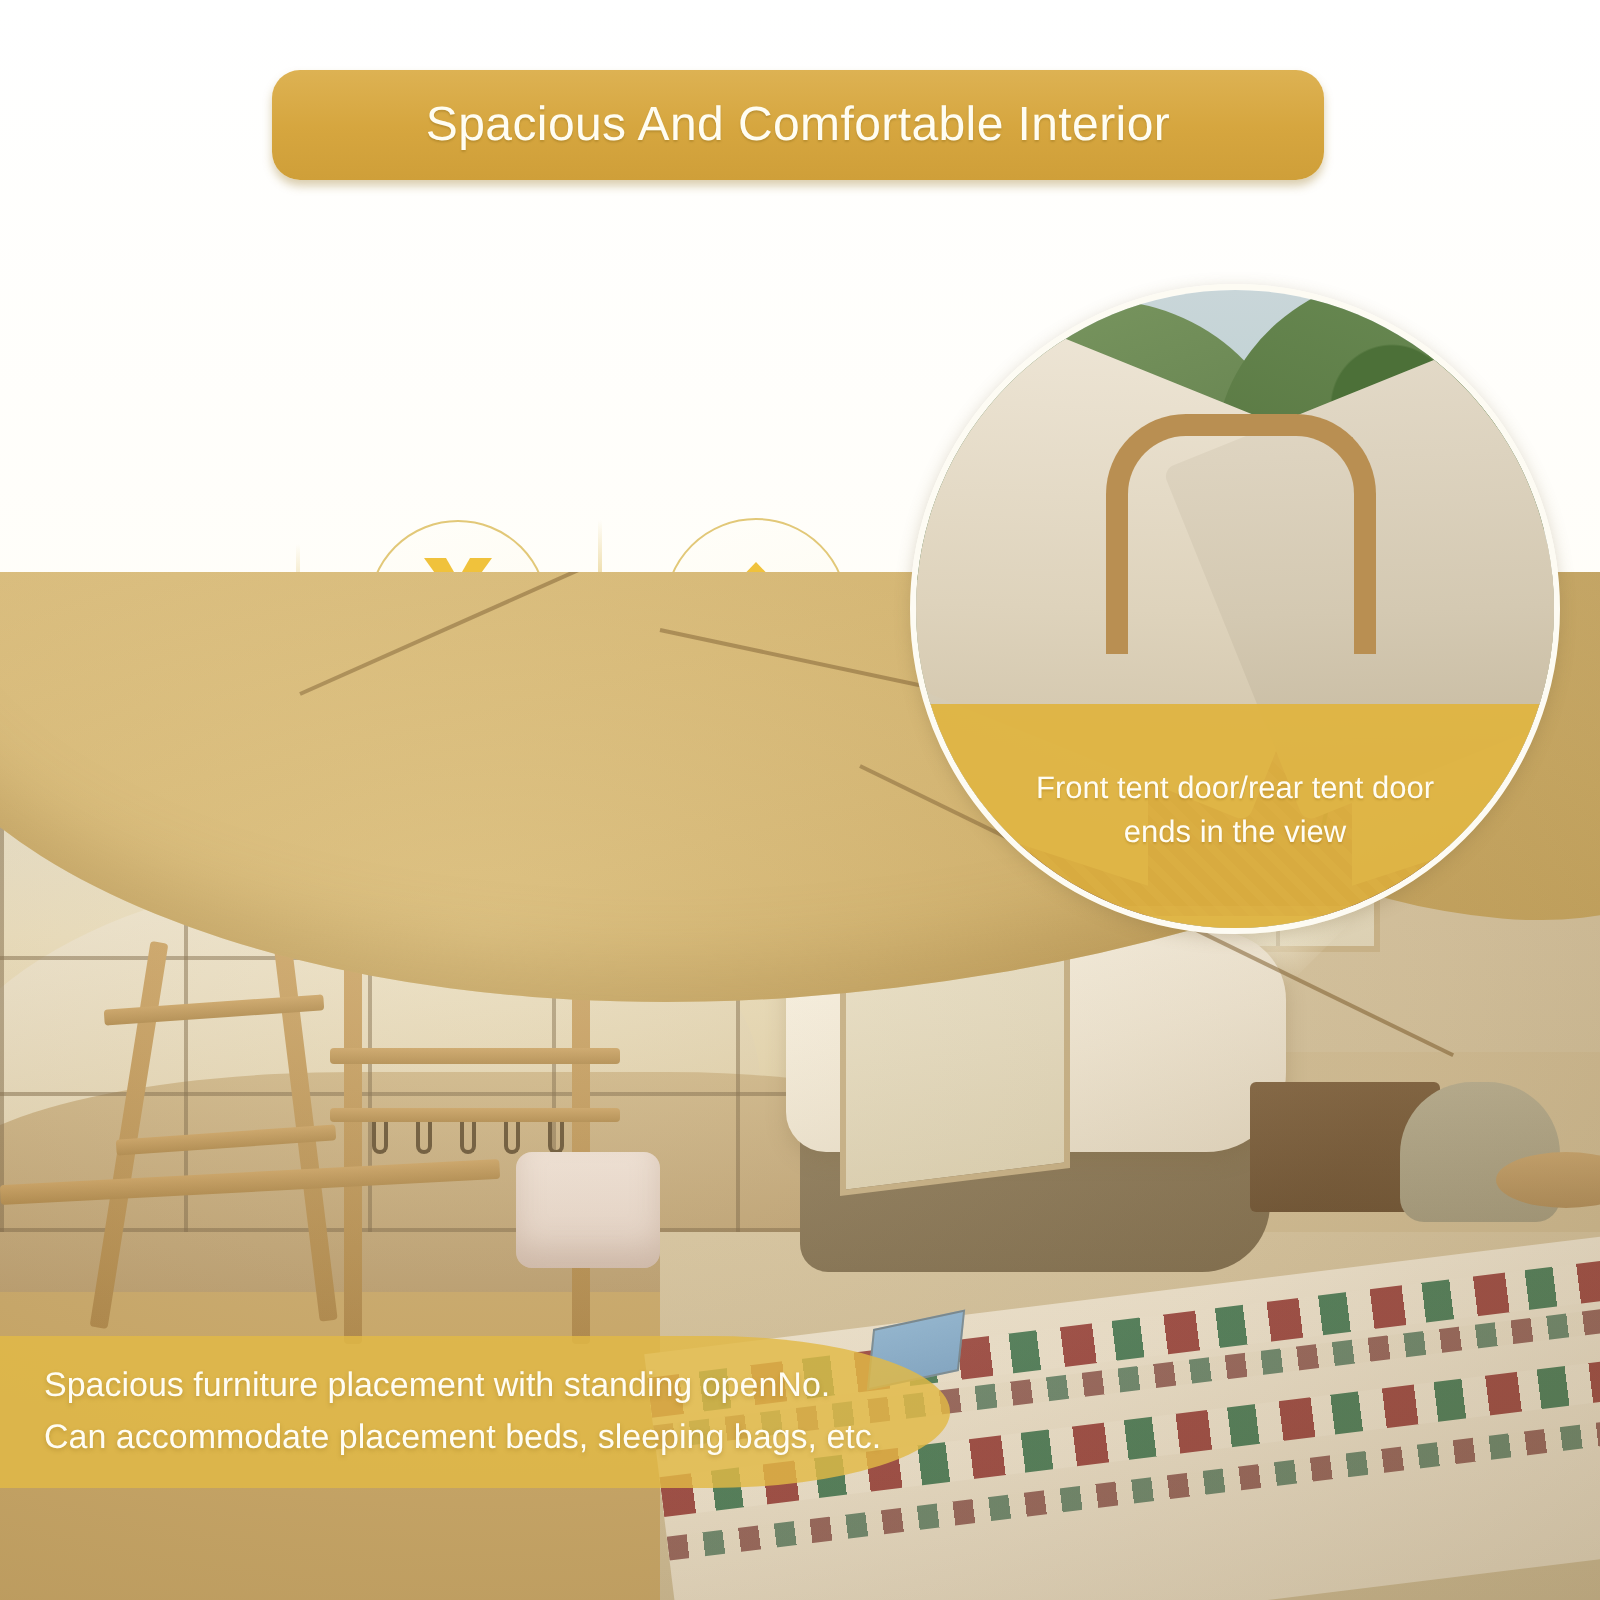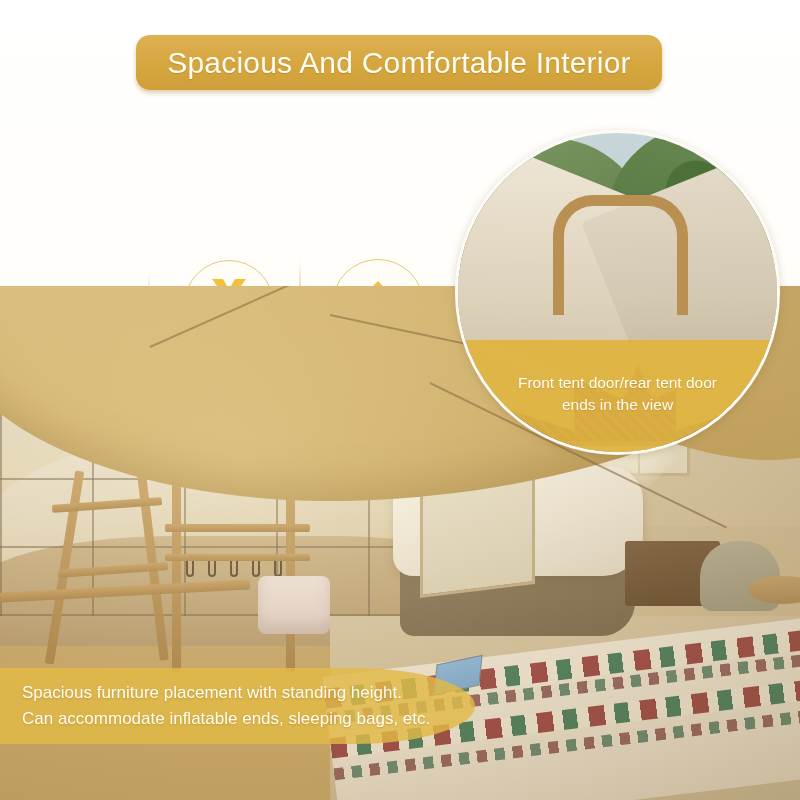--- a/index.html
+++ b/index.html
@@ -22,21 +22,21 @@
     position: absolute;
     left: 136px; top: 35px;
     width: 526px; height: 55px;
     border-radius: 14px;
     background: linear-gradient(180deg,#ddb253 0%,#d6a63f 52%,#cf9f39 100%);
     box-shadow: 0 3px 5px rgba(150,115,30,.35);
     display: flex; align-items: center; justify-content: center;
   }
   .title-banner .txt {
     color: #fffdf2;
-    font-size: 30px;
+    font-size: 24px;
     letter-spacing: .2px;
     white-space: nowrap;
     text-shadow: 0 1px 1px rgba(140,105,25,.35);
   }
 
   
   .features {
     position: absolute;
     left: 0; top: 120px;
     width: 470px; height: 190px;
@@ -230,21 +230,21 @@
   }
   .ph-shade {
     position: absolute; inset: 0;
     background: radial-gradient(ellipse at 30% 35%, rgba(255,240,200,.22) 0%, rgba(160,120,60,.12) 60%, rgba(120,90,40,.26) 100%);
     pointer-events: none;
   }
 
   
   .inset {
     position: absolute;
-    left: 455px; top: 130px;
+    left: 455px; top: 142px;
     width: 325px; height: 325px;
     border-radius: 50%;
     overflow: hidden;
     border: 3px solid #fdfbf3;
     box-shadow: 0 2px 8px rgba(120,100,60,.25);
   }
   .in-sky { position: absolute; inset: 0; background: linear-gradient(180deg,#c9d6d9 0%,#b9cfcf 35%,#9dbcb4 60%,#8fb0a6 100%); }
   .in-hill-l {
     position: absolute; left: -40px; top: 5px; width: 230px; height: 140px;
     background: linear-gradient(160deg,#7d9a63 0%,#5d7a48 100%);
@@ -500,17 +500,17 @@
     <div class="in-roof-r"></div>
     <div class="in-frame"></div>
 
     <div class="inset-caption">
       <span>Front tent door/rear tent door</span>
       <span>ends in the view</span>
     </div>
   </div>
 
   <div class="bottom-caption">
-    <span>Spacious furniture placement with standing height.</span>
-    <span>Can accommodate inflatable ends, sleeping bags, etc.</span>
+    <span>Spacious furniture placement with standing openNo.</span>
+    <span>Can accommodate placement beds, sleeping bags, etc.</span>
   </div>
 
 </div>
 
 </body></html>

